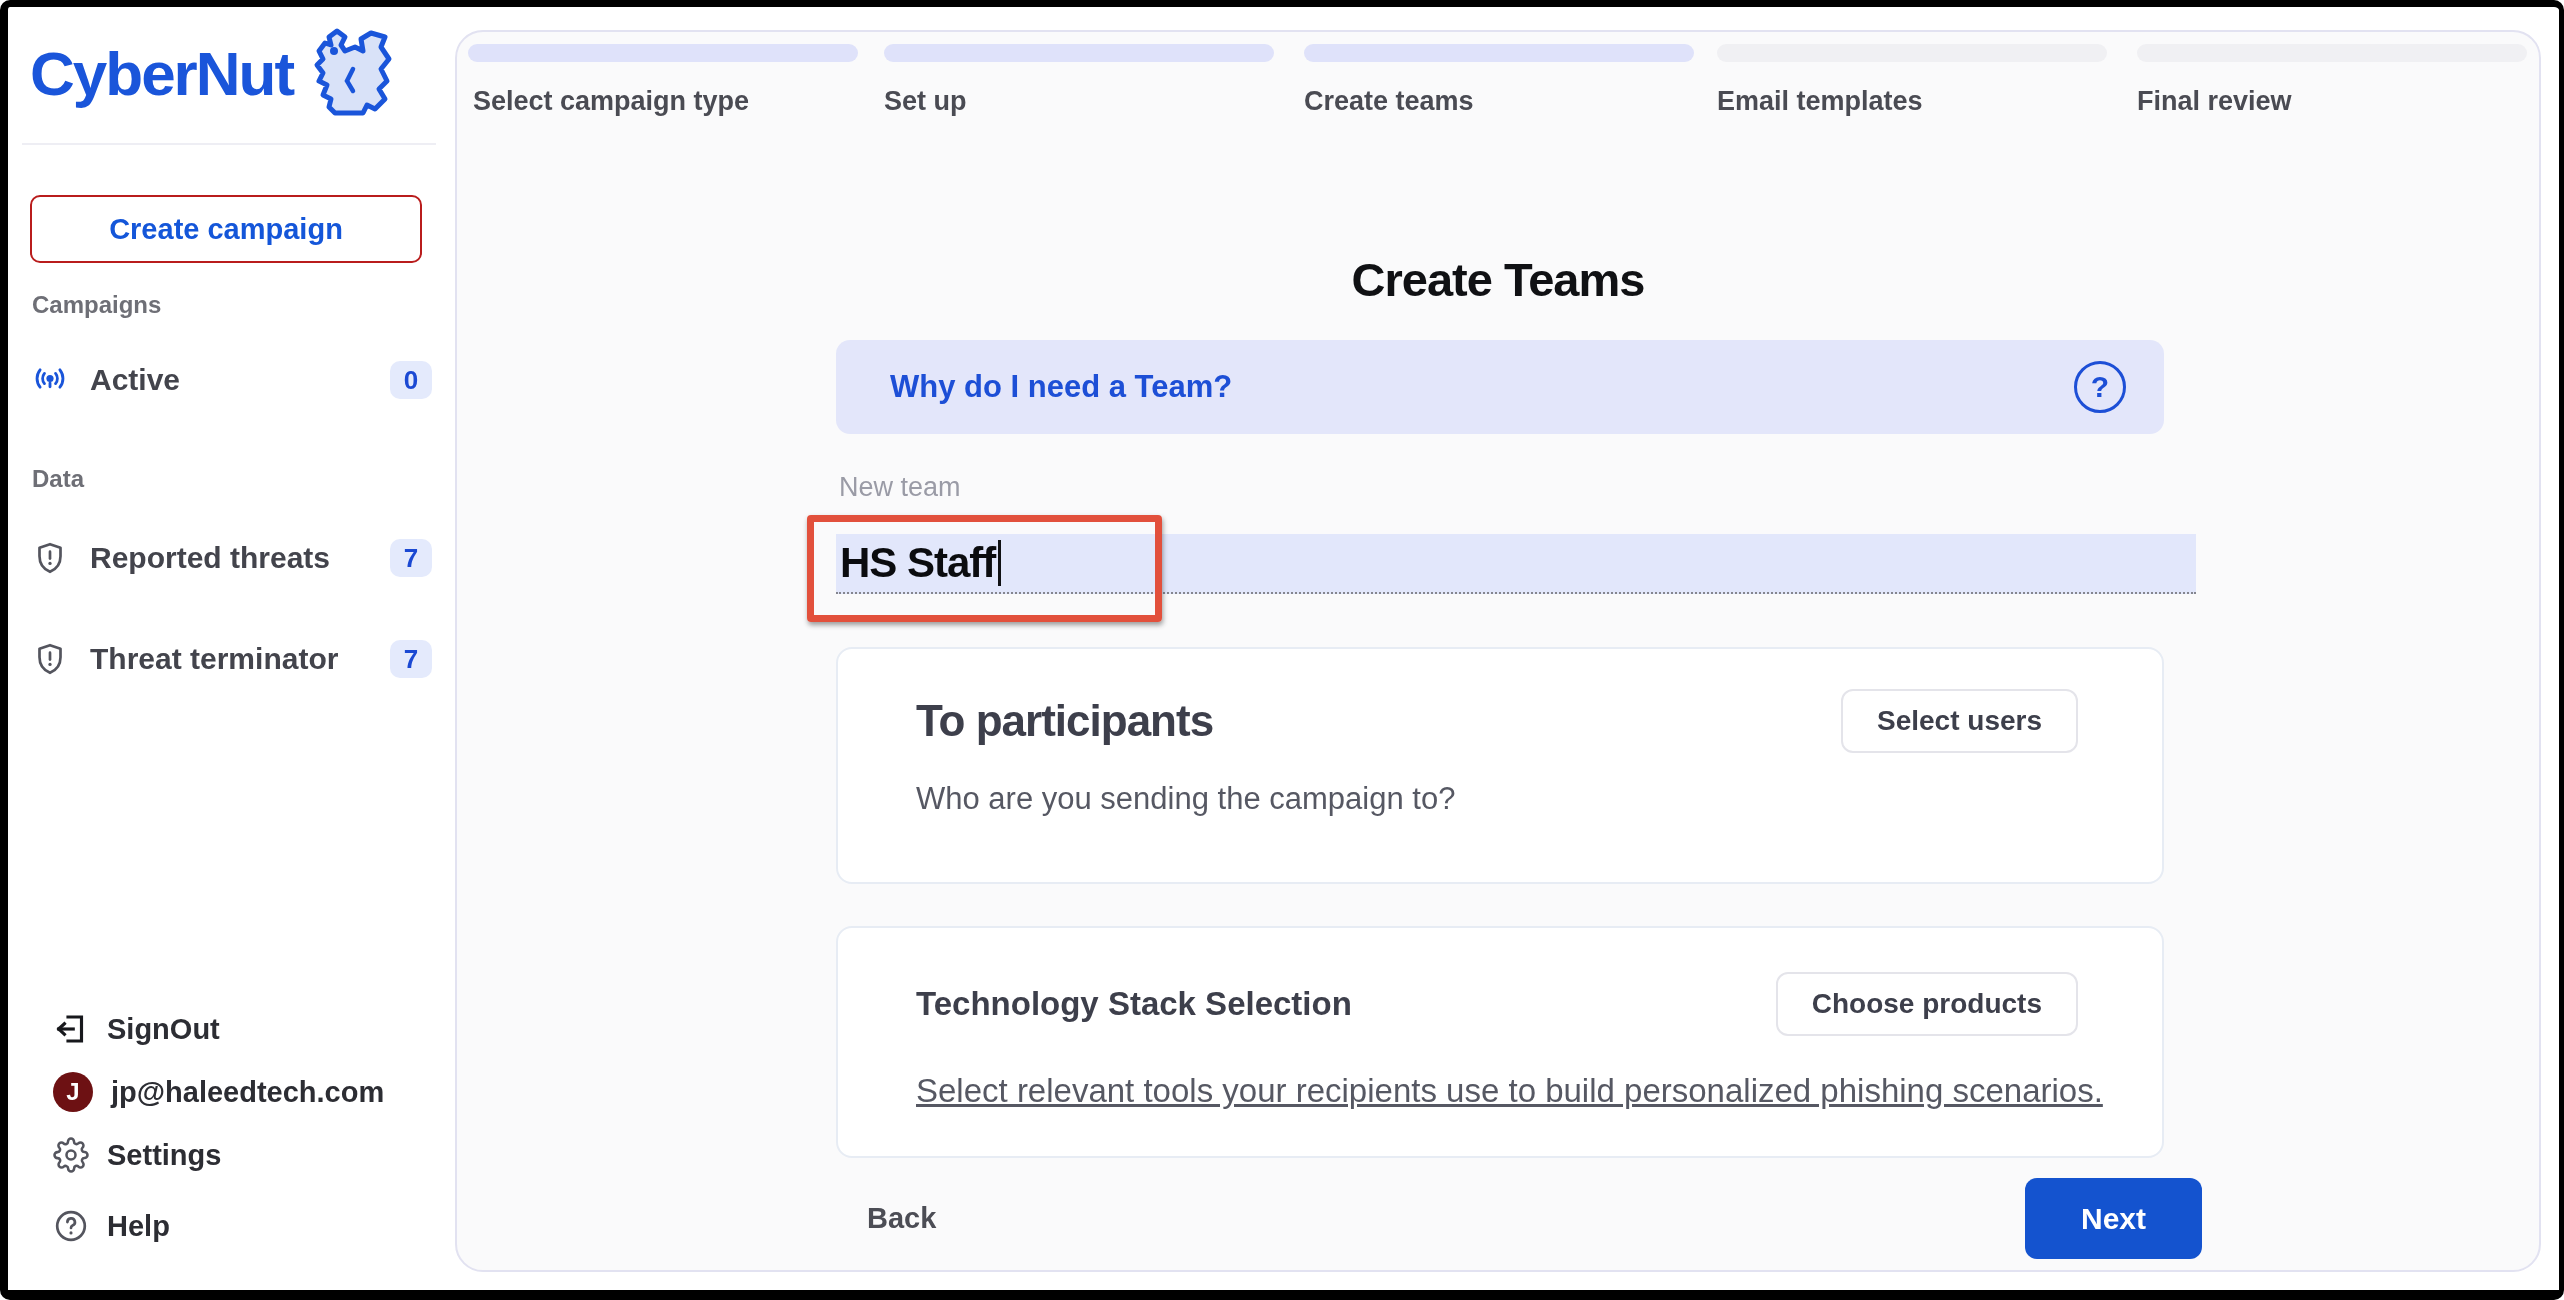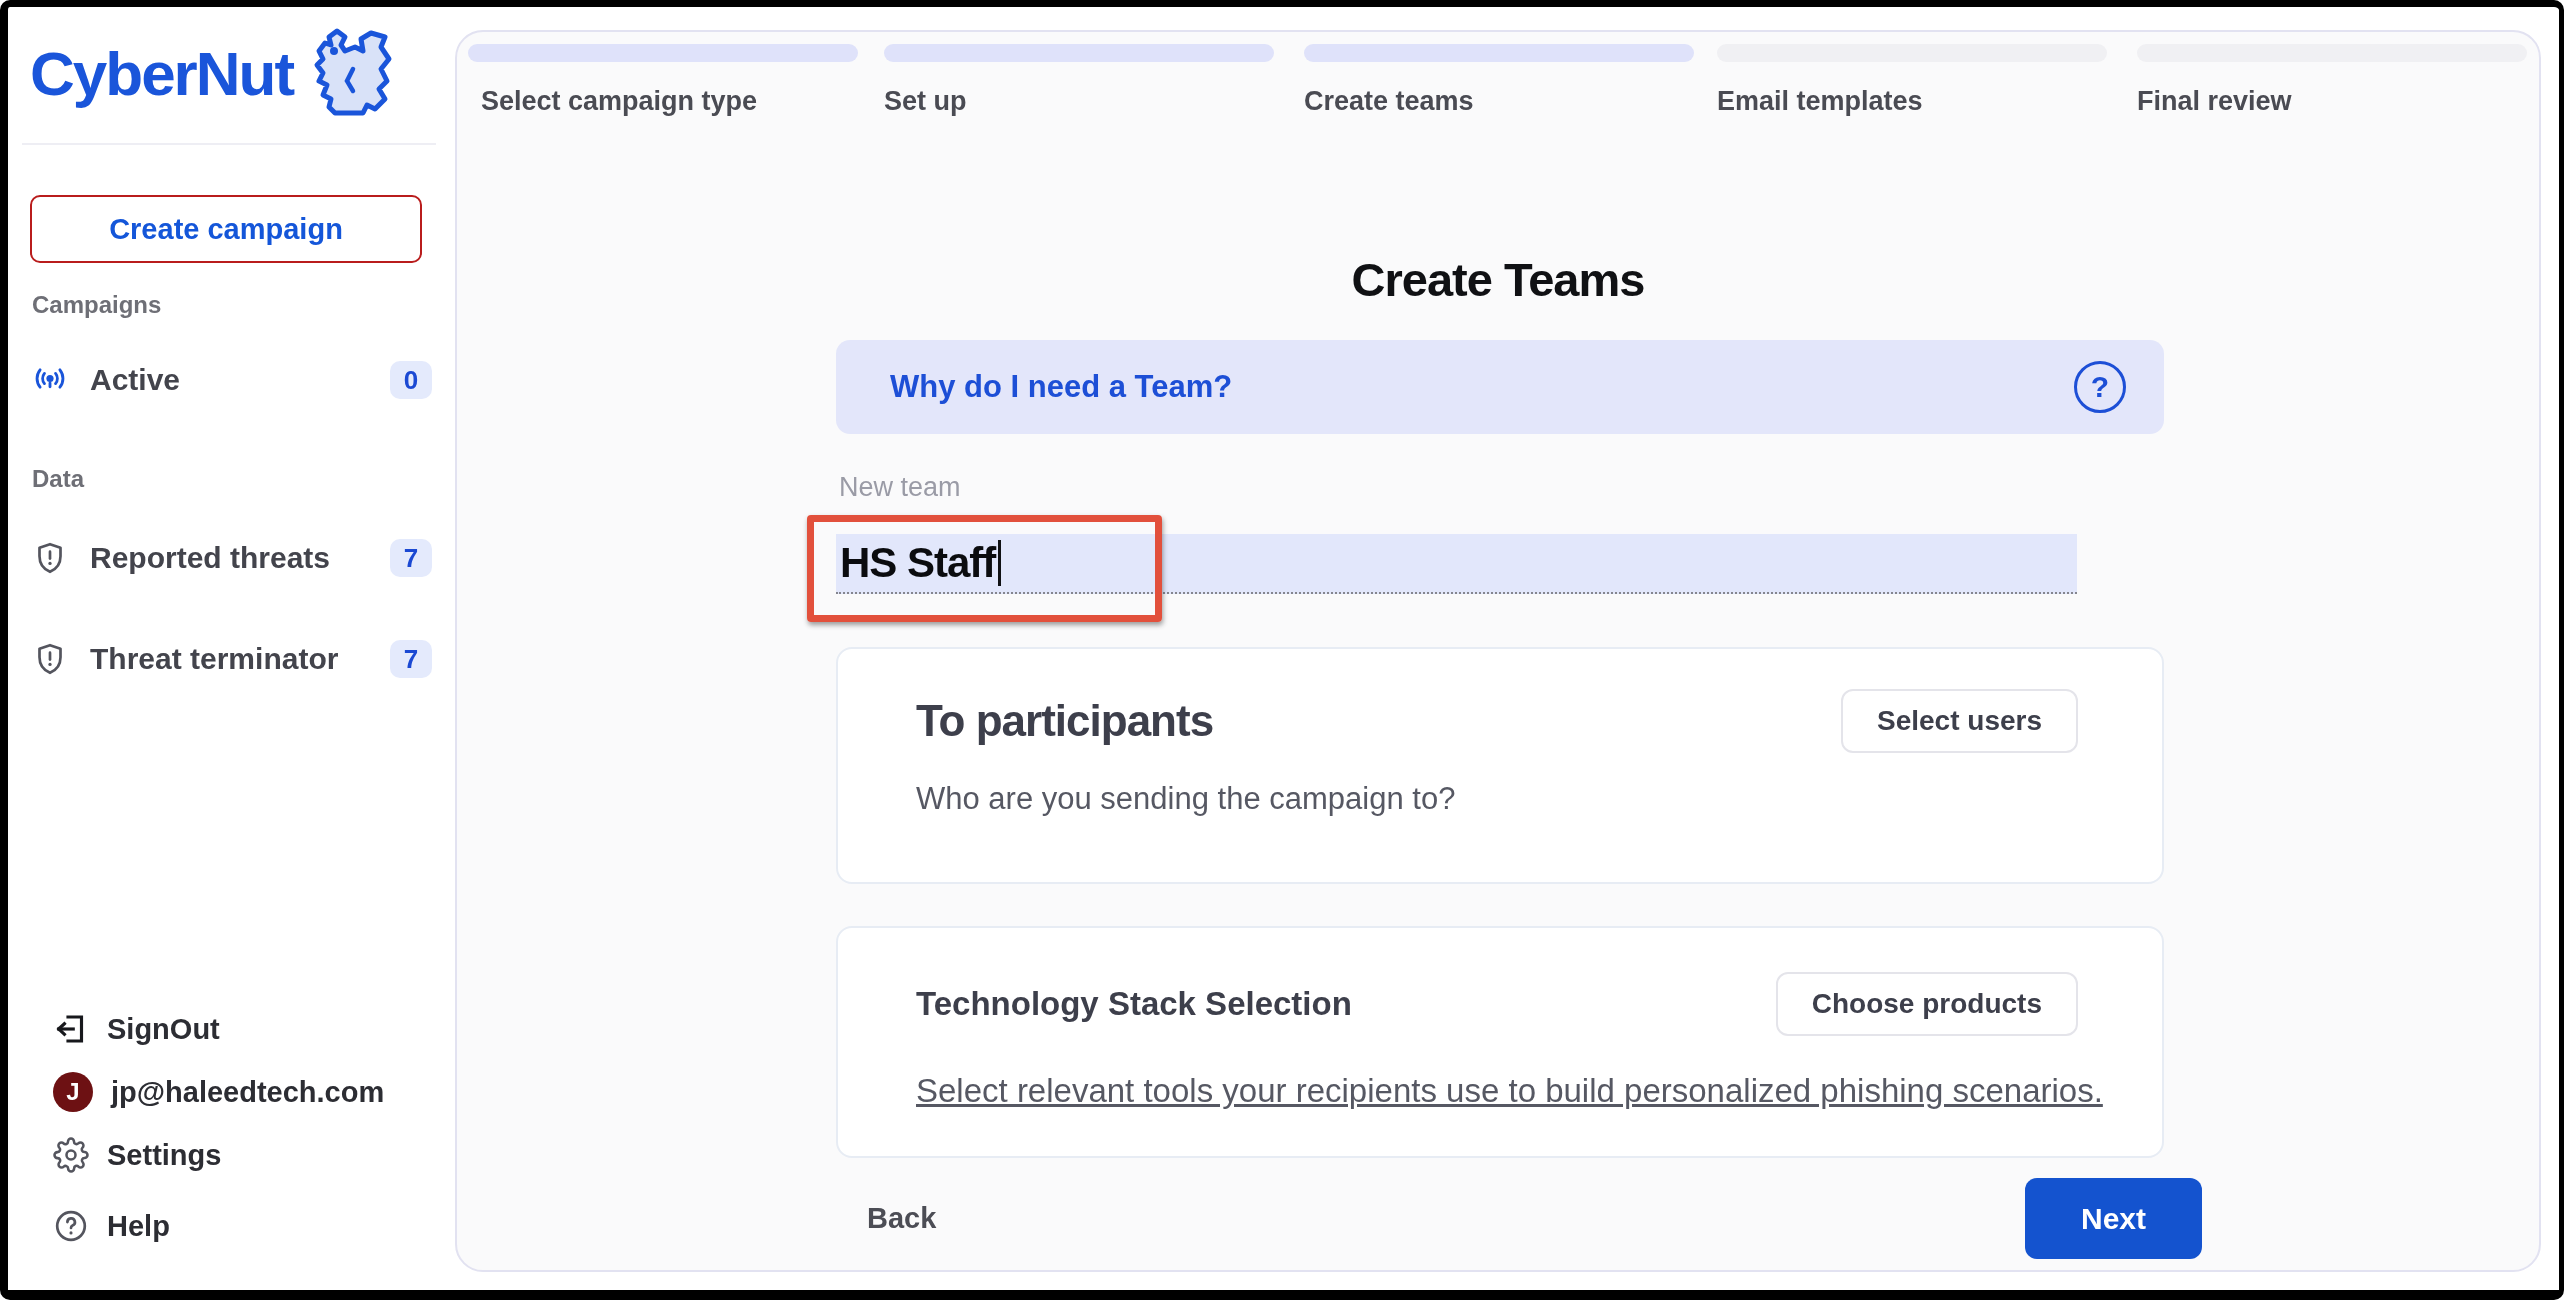--- a/index.html
+++ b/index.html
@@ -34,21 +34,21 @@
   .step-bar.done{background:#dfe2fa;}
   .step-bar.todo{background:#f0f0f3;}
   .step-label{position:absolute;top:54px;font-size:27px;font-weight:600;color:#4a4b53;white-space:nowrap;}
   .page-title{position:absolute;left:0;top:220px;width:100%;text-align:center;font-size:47px;
     font-weight:700;color:#101114;letter-spacing:-1px;}
   .banner{position:absolute;left:379px;top:308px;width:1328px;height:94px;background:#e3e6fa;
     border-radius:14px;display:flex;align-items:center;padding:0 38px 0 54px;cursor:pointer;}
   .banner-text{font-size:31px;font-weight:700;color:#1d4fd6;}
   .banner .spacer{flex:1;}
   .team-label{position:absolute;left:382px;top:440px;font-size:27px;font-weight:500;color:#9a9ba6;}
-  .team-input{position:absolute;left:379px;top:502px;width:1241px;height:60px;background:#e2e7fb;
+  .team-input{position:absolute;left:379px;top:502px;width:1360px;height:60px;background:#e2e7fb;
     border-bottom:2px dotted #85868f;display:flex;align-items:center;padding-left:4px;cursor:text;}
   .team-value{font-size:42px;font-weight:700;color:#0b0c0f;letter-spacing:-1px;}
   .caret{display:inline-block;width:3px;height:46px;background:#101114;margin-left:3px;}
   .annotation{position:absolute;left:350px;top:483px;width:355px;height:107px;border:7px solid #e2503c;
     border-radius:4px;box-shadow:1px 3px 5px rgba(40,40,40,.45);pointer-events:none;}
   .card{position:absolute;left:379px;width:1328px;background:#fff;border:2px solid #e7ecf4;border-radius:16px;}
   .card1{top:615px;height:237px;}
   .card2{top:894px;height:232px;}
   .card-head{display:flex;align-items:center;justify-content:space-between;padding:0 84px 0 78px;}
   .card1 .card-head{margin-top:40px;}
@@ -170,21 +170,21 @@
   </div>
 </div>
 
 <div class="panel">
 
   <div class="step-bar done" style="left:11px;"></div>
   <div class="step-bar done" style="left:427px;"></div>
   <div class="step-bar done" style="left:847px;"></div>
   <div class="step-bar todo" style="left:1260px;"></div>
   <div class="step-bar todo" style="left:1680px;"></div>
-  <div class="step-label" style="left:24px;">Select campaign type</div>
+  <div class="step-label" style="left:16px;">Select campaign type</div>
   <div class="step-label" style="left:427px;">Set up</div>
   <div class="step-label" style="left:847px;">Create teams</div>
   <div class="step-label" style="left:1260px;">Email templates</div>
   <div class="step-label" style="left:1680px;">Final review</div>
 
   <div class="page-title">Create Teams</div>
 
   <div class="banner">
     <span class="banner-text">Why do I need a Team?</span>
     <span class="spacer"></span>

